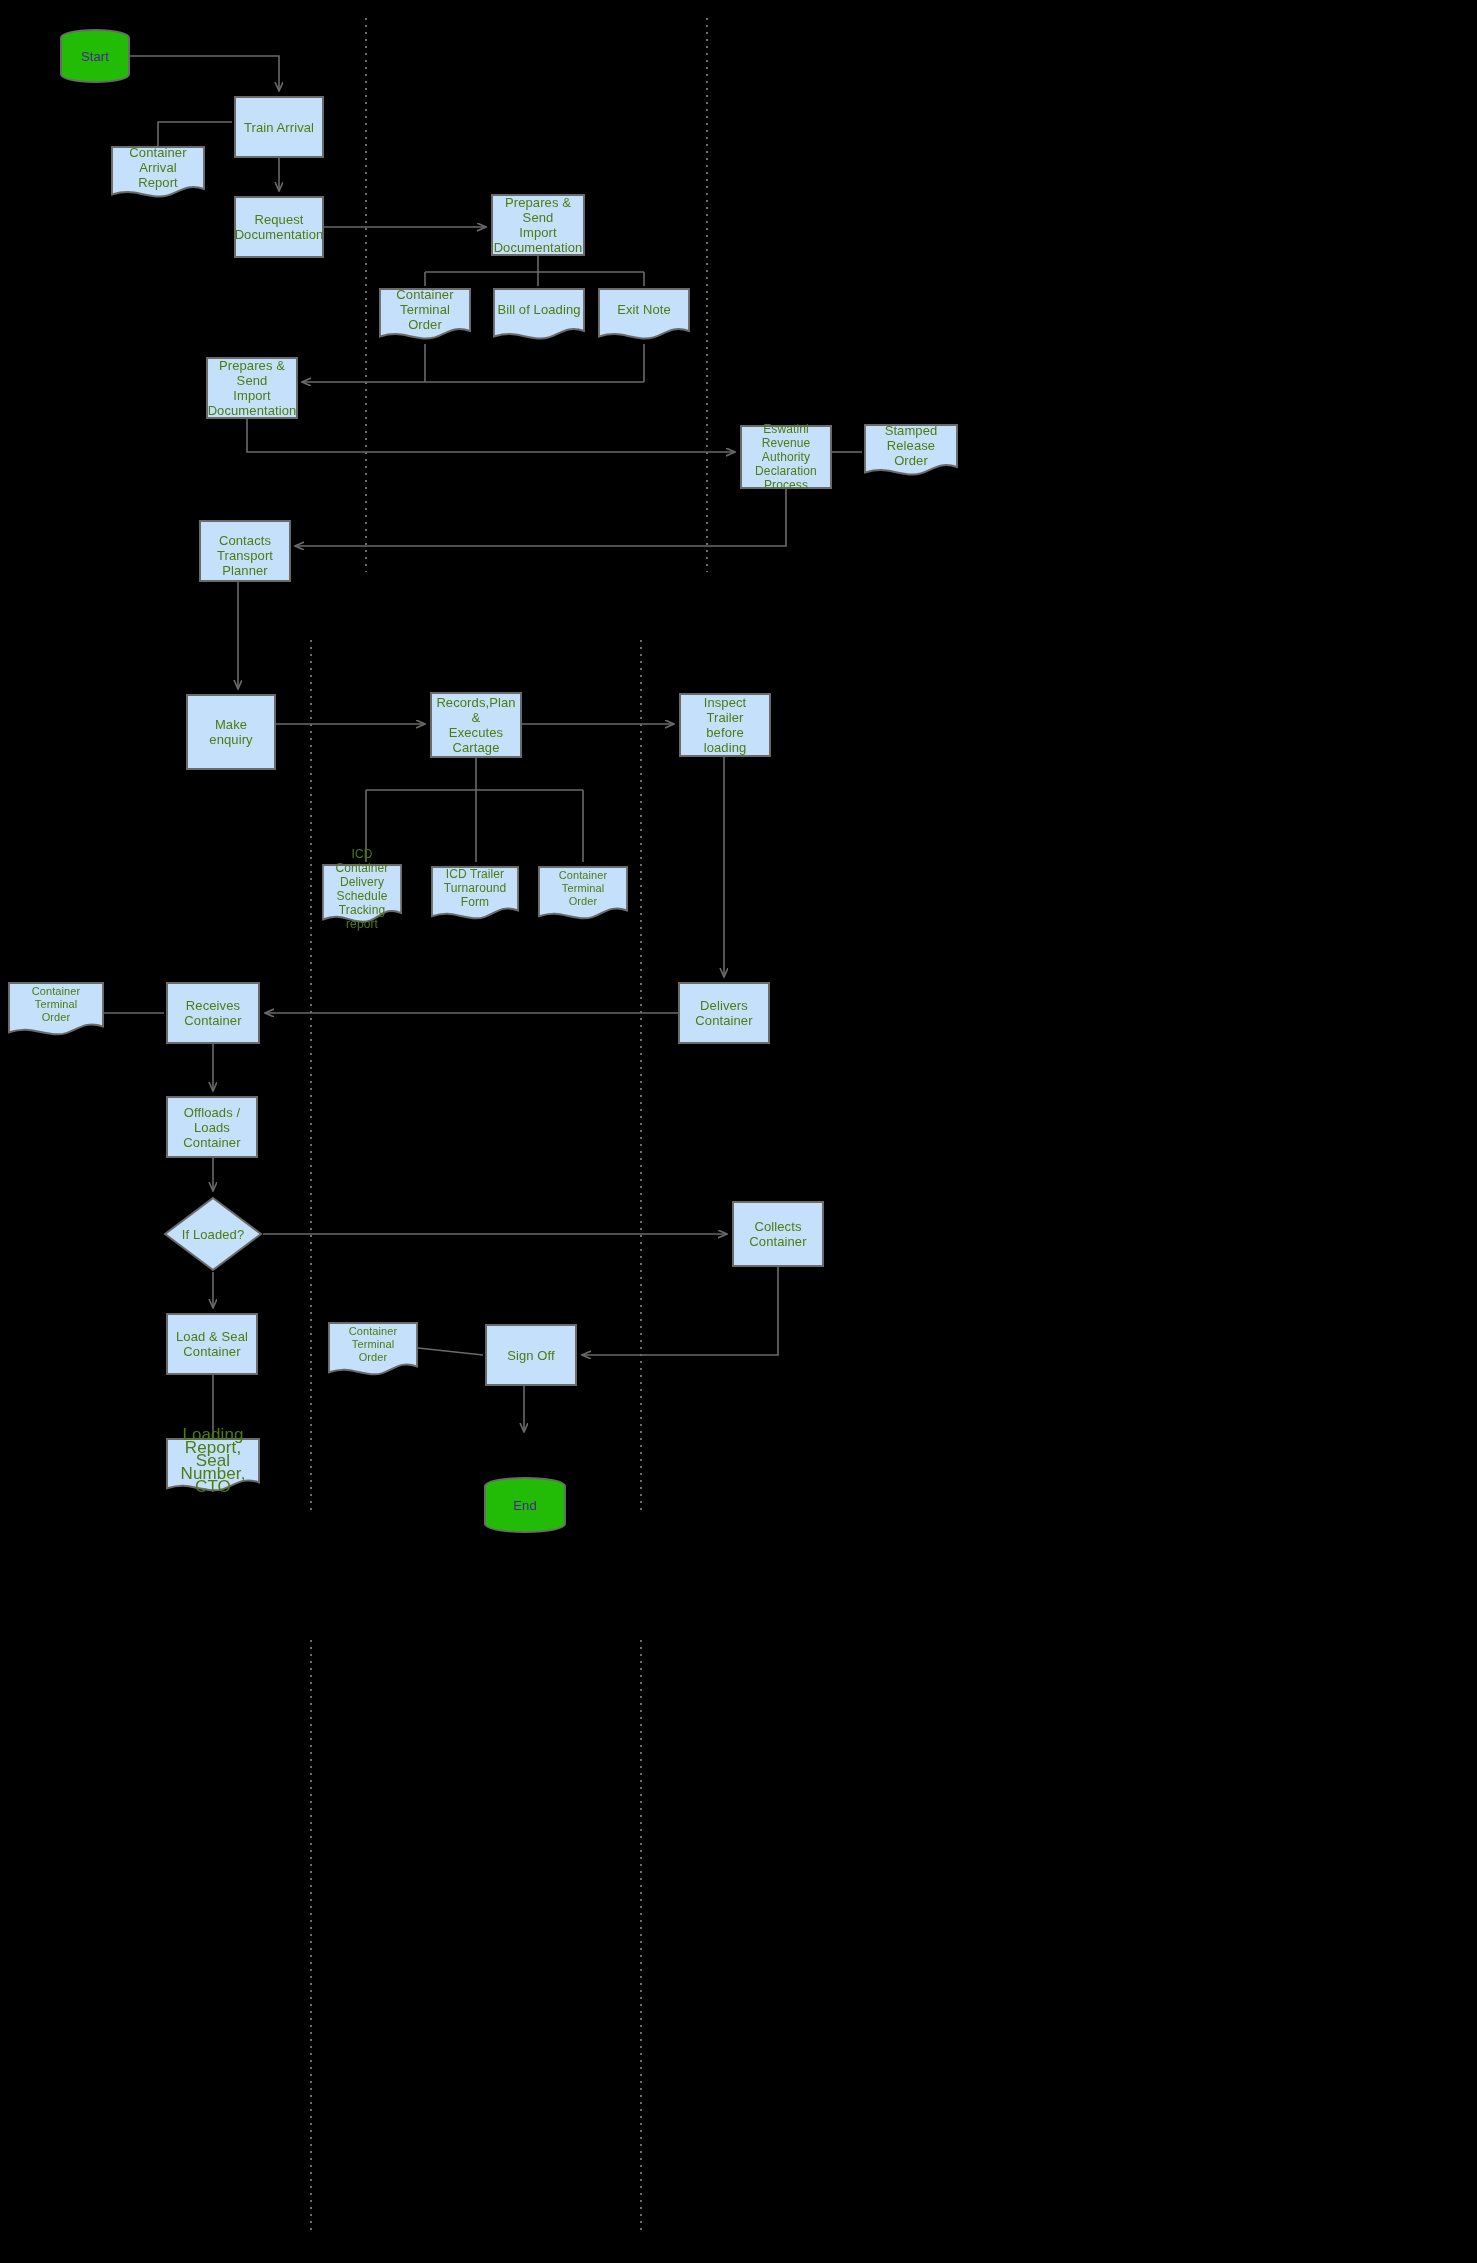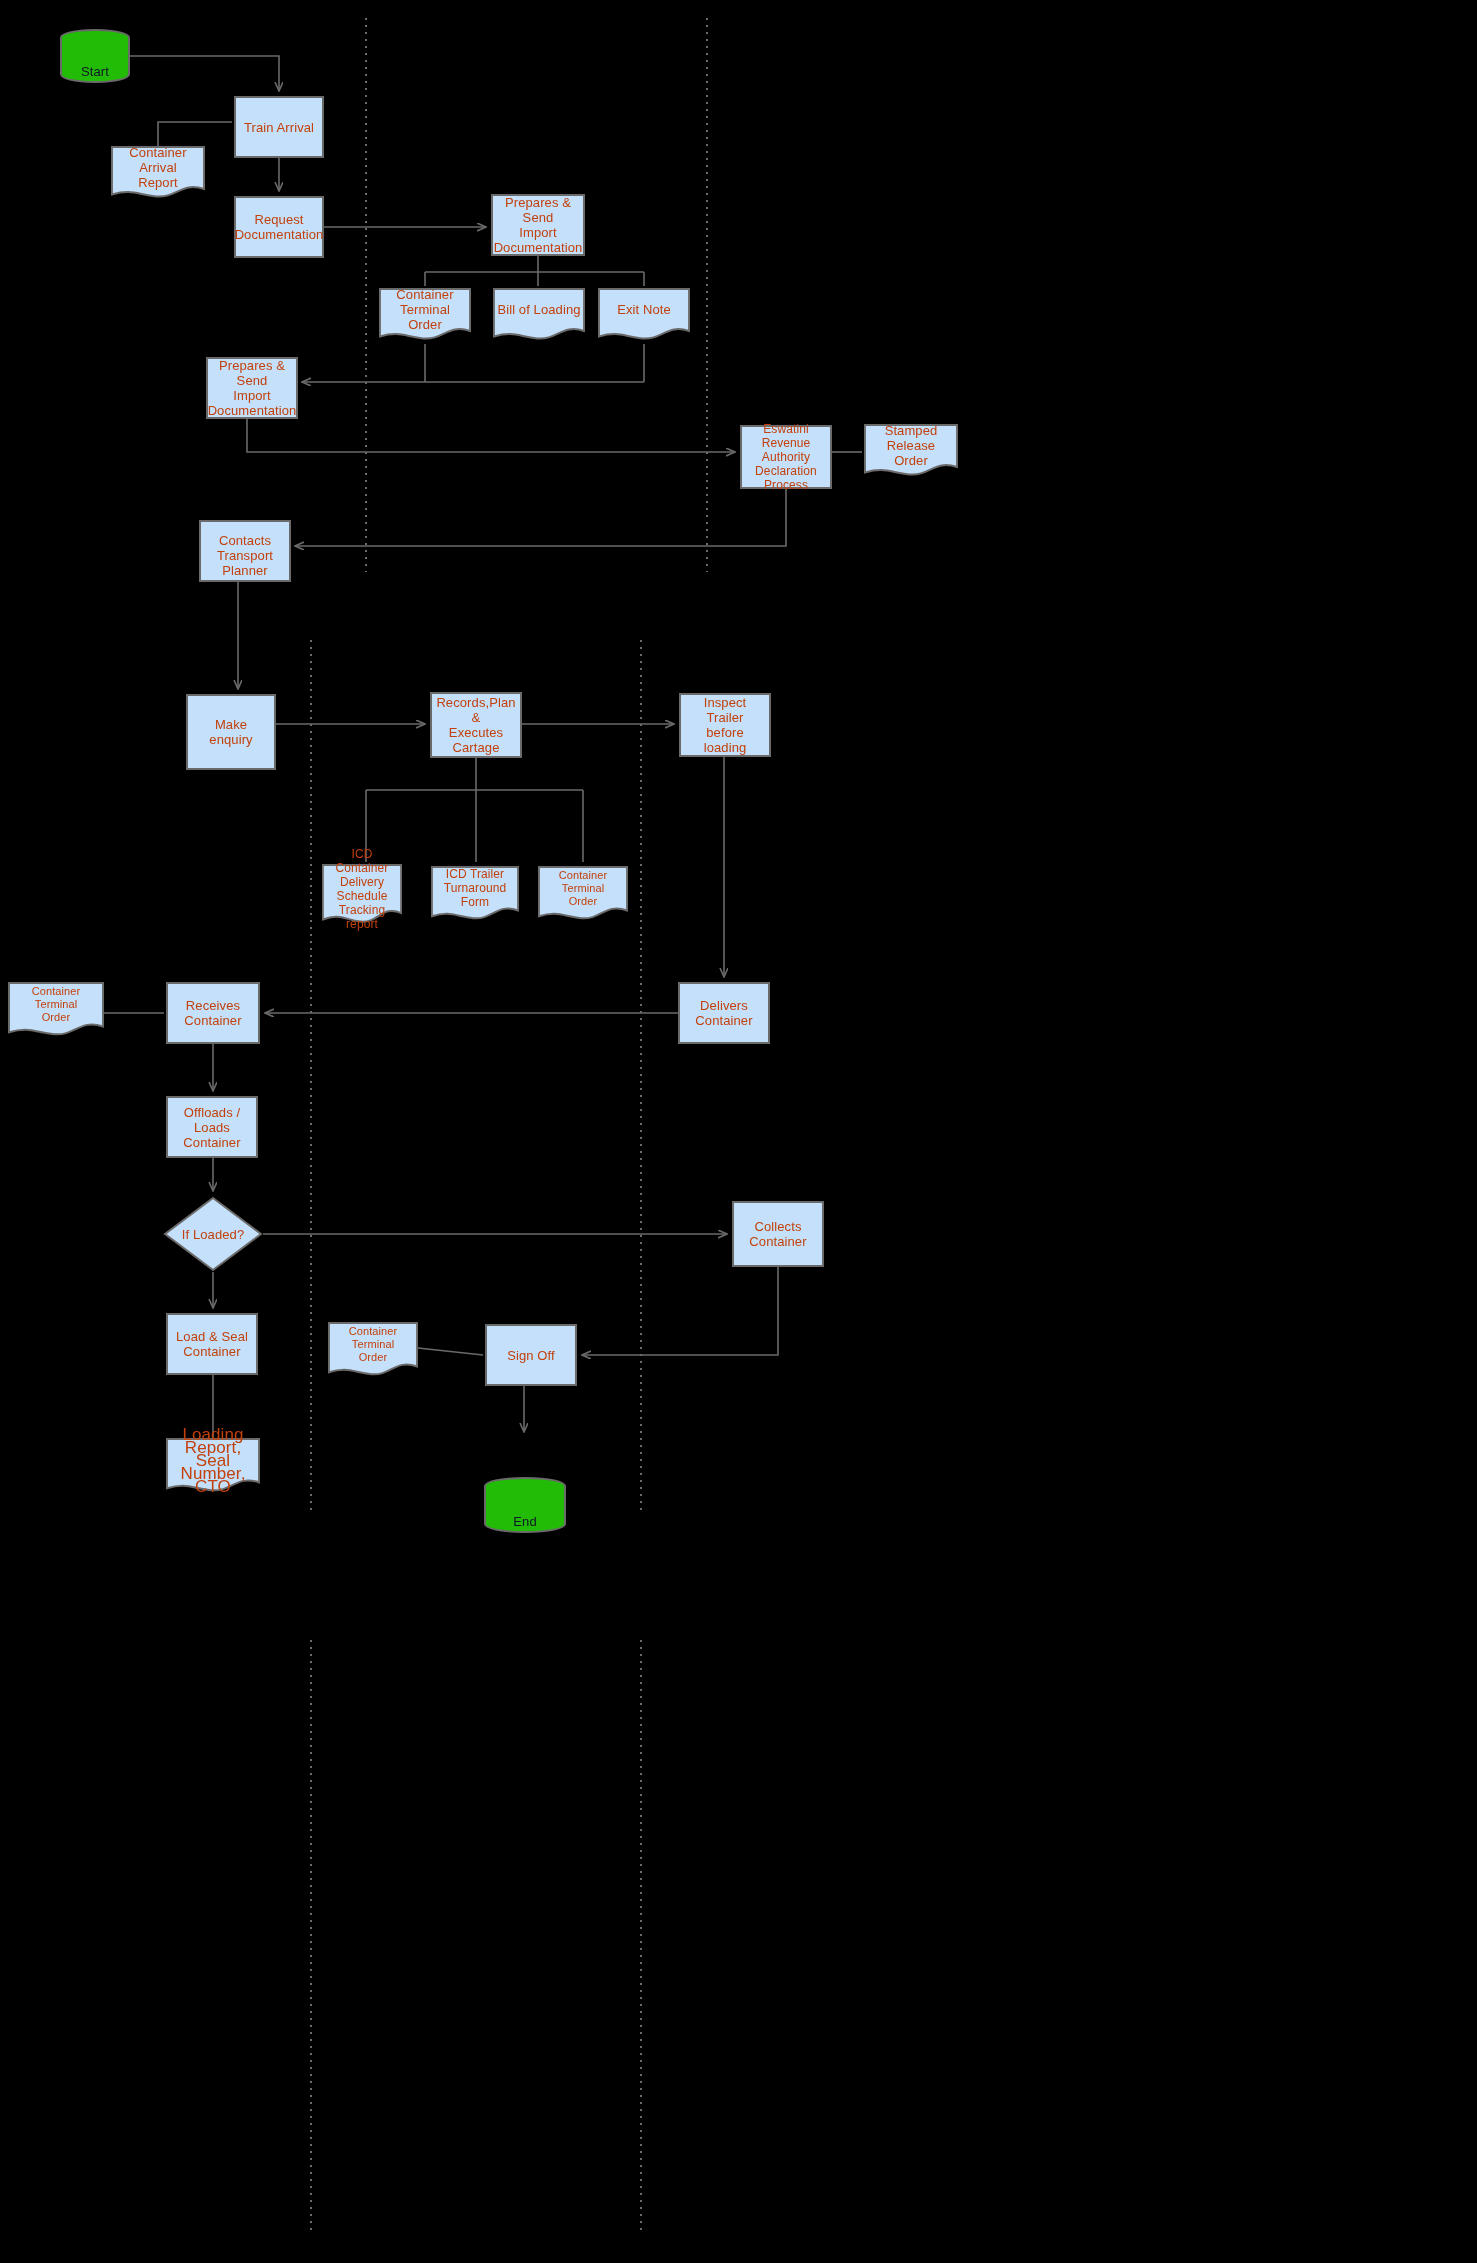--- a/index.html
+++ b/index.html
@@ -22,21 +22,21 @@
     height: 2263px;
     pointer-events: none;
   }
   .node {
     position: absolute;
     box-sizing: border-box;
     display: flex;
     align-items: center;
     justify-content: center;
     text-align: center;
-    color: #c2410c;
+    color: #4d7c0f;
     font-size: 13px;
     line-height: 15px;
     letter-spacing: 0.1px;
     white-space: pre-line;
     padding: 2px 4px;
   }
   
   .proc {
     background: #c5e0fb;
     border: 2px solid #6a6a6a;
@@ -57,22 +57,21 @@
     position: relative;
     z-index: 1;
     width: 100%;
     padding-bottom: 14px;
   }
   
   .term {
     background: #22bb06;
     border: 2px solid #6a6a6a;
     border-radius: 48% / 16%;
-    color: #0f172a;
-    align-items: flex-end;
+    color: #4c1d95;
   }
   
   .decision {
     background: transparent;
     border: none;
   }
   .decision .dia-shape {
     position: absolute;
     left: 0; top: 0;
     width: 100%;

